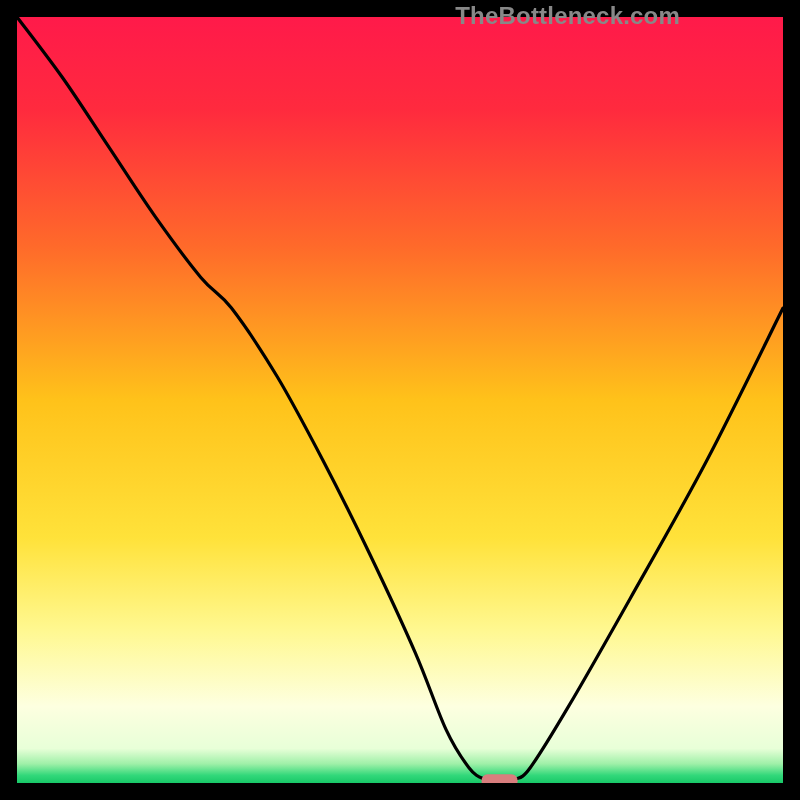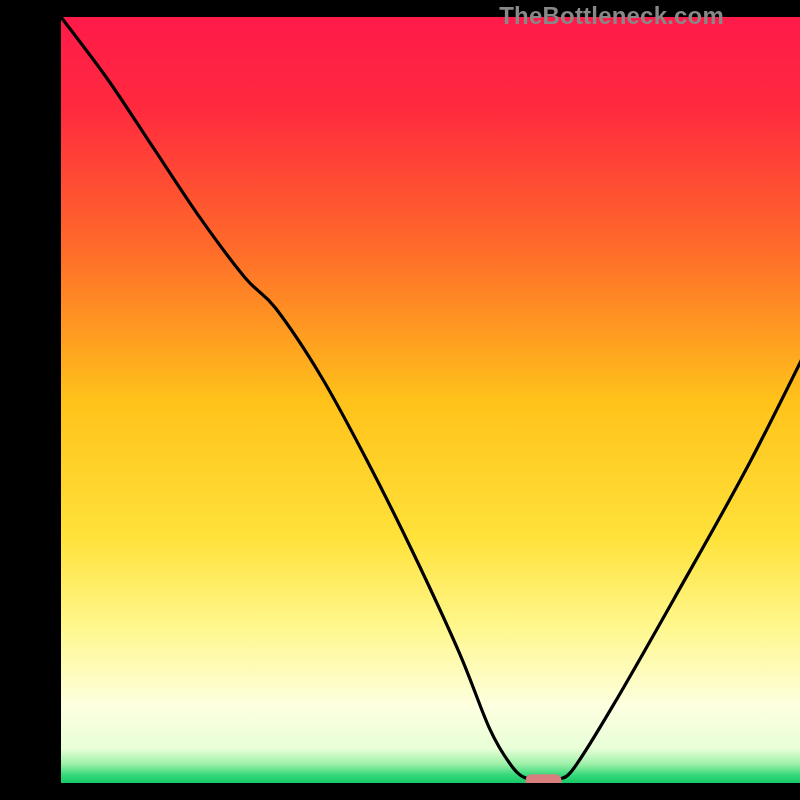--- a/index.html
+++ b/index.html
@@ -8,21 +8,20 @@
     width: 800px;
     height: 800px;
     background: #000;
     overflow: hidden;
   }
   .frame {
     position: relative;
     width: 688px;
     height: 800px;
     background: #000;
-    margin-left: 44px;
   }
   .watermark {
     position: absolute;
     top: 2px;
     right: 8px;
     font-family: Arial, Helvetica, sans-serif;
     font-size: 24px;
     font-weight: bold;
     color: #888888;
     z-index: 4;

